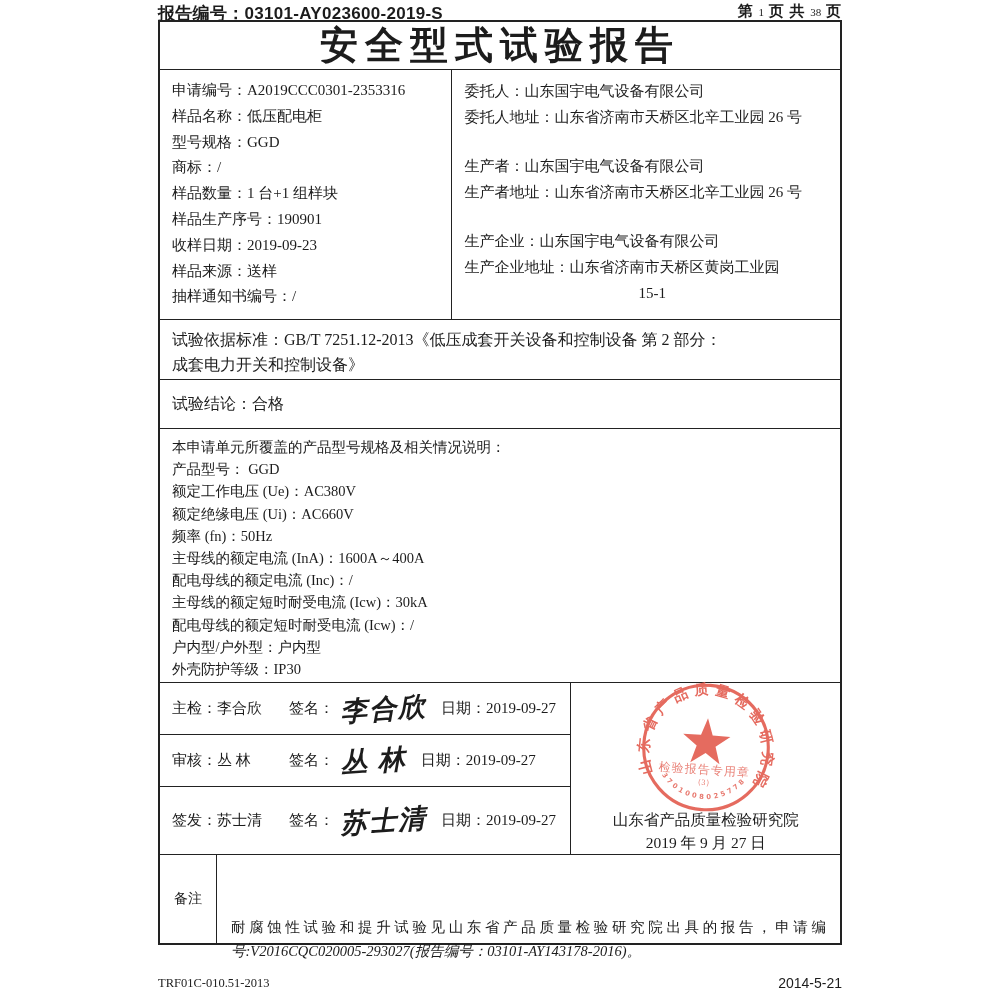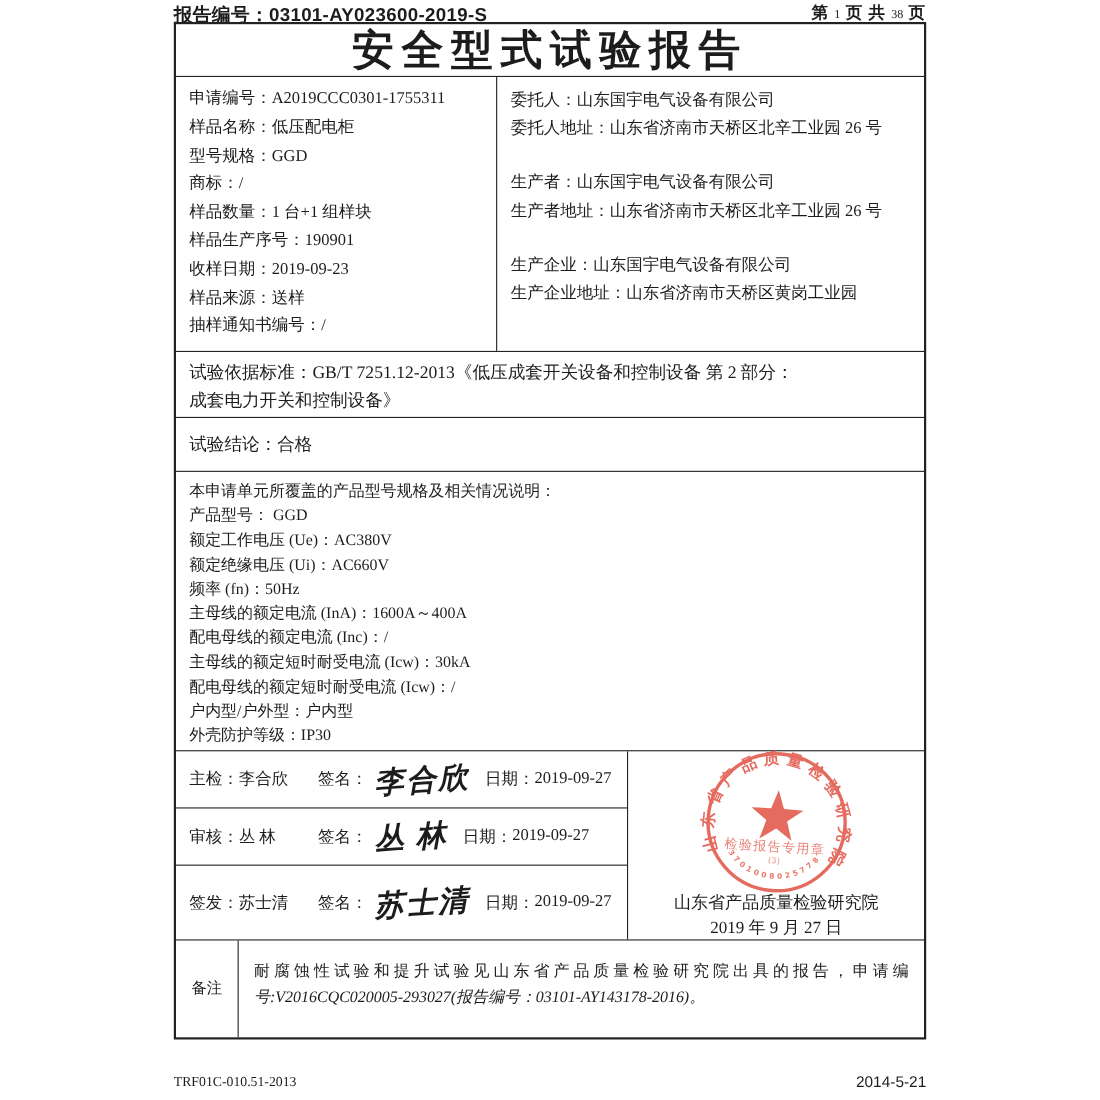--- a/index.html
+++ b/index.html
@@ -56,21 +56,21 @@
   .stamp-svg { width:152px; height:146px; margin-top:-4px; opacity:0.88; }
   .stamp-org { font-size:15.5px; margin-top:-6px; white-space:nowrap; }
   .stamp-date { font-size:15.5px; margin-top:2px; white-space:nowrap; }
 
   
   .remark-row { height:88px; display:flex; }
   .remark-label { width:57px; border-right:1px solid #222; display:flex;
                   align-items:center; justify-content:center; font-size:14px; }
   .remark-body { flex:1; padding:16px 14px 0 14px; }
   .remark-body .line1 { font-size:14.5px; line-height:24px; text-align:justify;
-                        text-align-last:justify; }
+                        text-align-last:justify;margin-top:44px; }
   .remark-body .line2 { font-size:14.5px; line-height:24px;font-style:italic; }
 
   
   .page-footer { position:absolute; left:158px; top:975px; width:684px;
                  display:flex; justify-content:space-between; align-items:flex-end; }
   .footer-code { font-size:12.5px; }
   .footer-date { font-family:"Liberation Sans","DejaVu Sans",sans-serif; font-size:14px; }
 
   .seal-red { fill:#e2574a; }
   .seal-stroke { stroke:#e2574a; }
@@ -90,21 +90,21 @@
 </div>
 
 <div class="doc-table">
 
   <div class="row title-row">
     <div class="doc-title">安全型式试验报告</div>
   </div>
 
   <div class="row info-row">
     <div class="info-left">
-      <div class="line">申请编号：A2019CCC0301-1755311</div>
+      <div class="line">申请编号：A2019CCC0301-2353316</div>
       <div class="line">样品名称：低压配电柜</div>
       <div class="line">型号规格：GGD</div>
       <div class="line">商标：/</div>
       <div class="line">样品数量：1 台+1 组样块</div>
       <div class="line">样品生产序号：190901</div>
       <div class="line">收样日期：2019-09-23</div>
       <div class="line">样品来源：送样</div>
       <div class="line">抽样通知书编号：/</div>
     </div>
     <div class="info-right">
@@ -112,20 +112,21 @@
         <div class="line">委托人：山东国宇电气设备有限公司</div>
         <div class="line">委托人地址：山东省济南市天桥区北辛工业园 26 号</div>
       </div>
       <div class="group">
         <div class="line">生产者：山东国宇电气设备有限公司</div>
         <div class="line">生产者地址：山东省济南市天桥区北辛工业园 26 号</div>
       </div>
       <div class="group">
         <div class="line">生产企业：山东国宇电气设备有限公司</div>
         <div class="line">生产企业地址：山东省济南市天桥区黄岗工业园</div>
+        <div class="line indent-line">15-1</div>
       </div>
     </div>
   </div>
 
   <div class="row standard-row">
     <div class="line">试验依据标准：GB/T 7251.12-2013《低压成套开关设备和控制设备 第 2 部分：</div>
     <div class="line">成套电力开关和控制设备》</div>
   </div>
 
   <div class="row conclusion-row">

